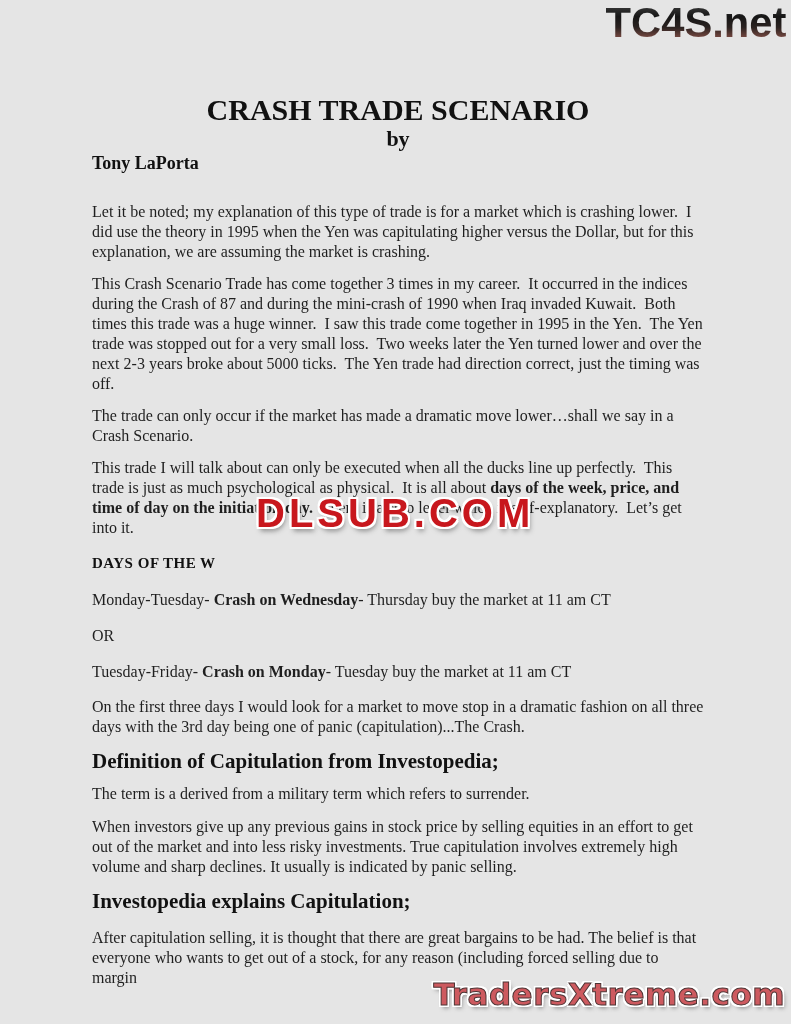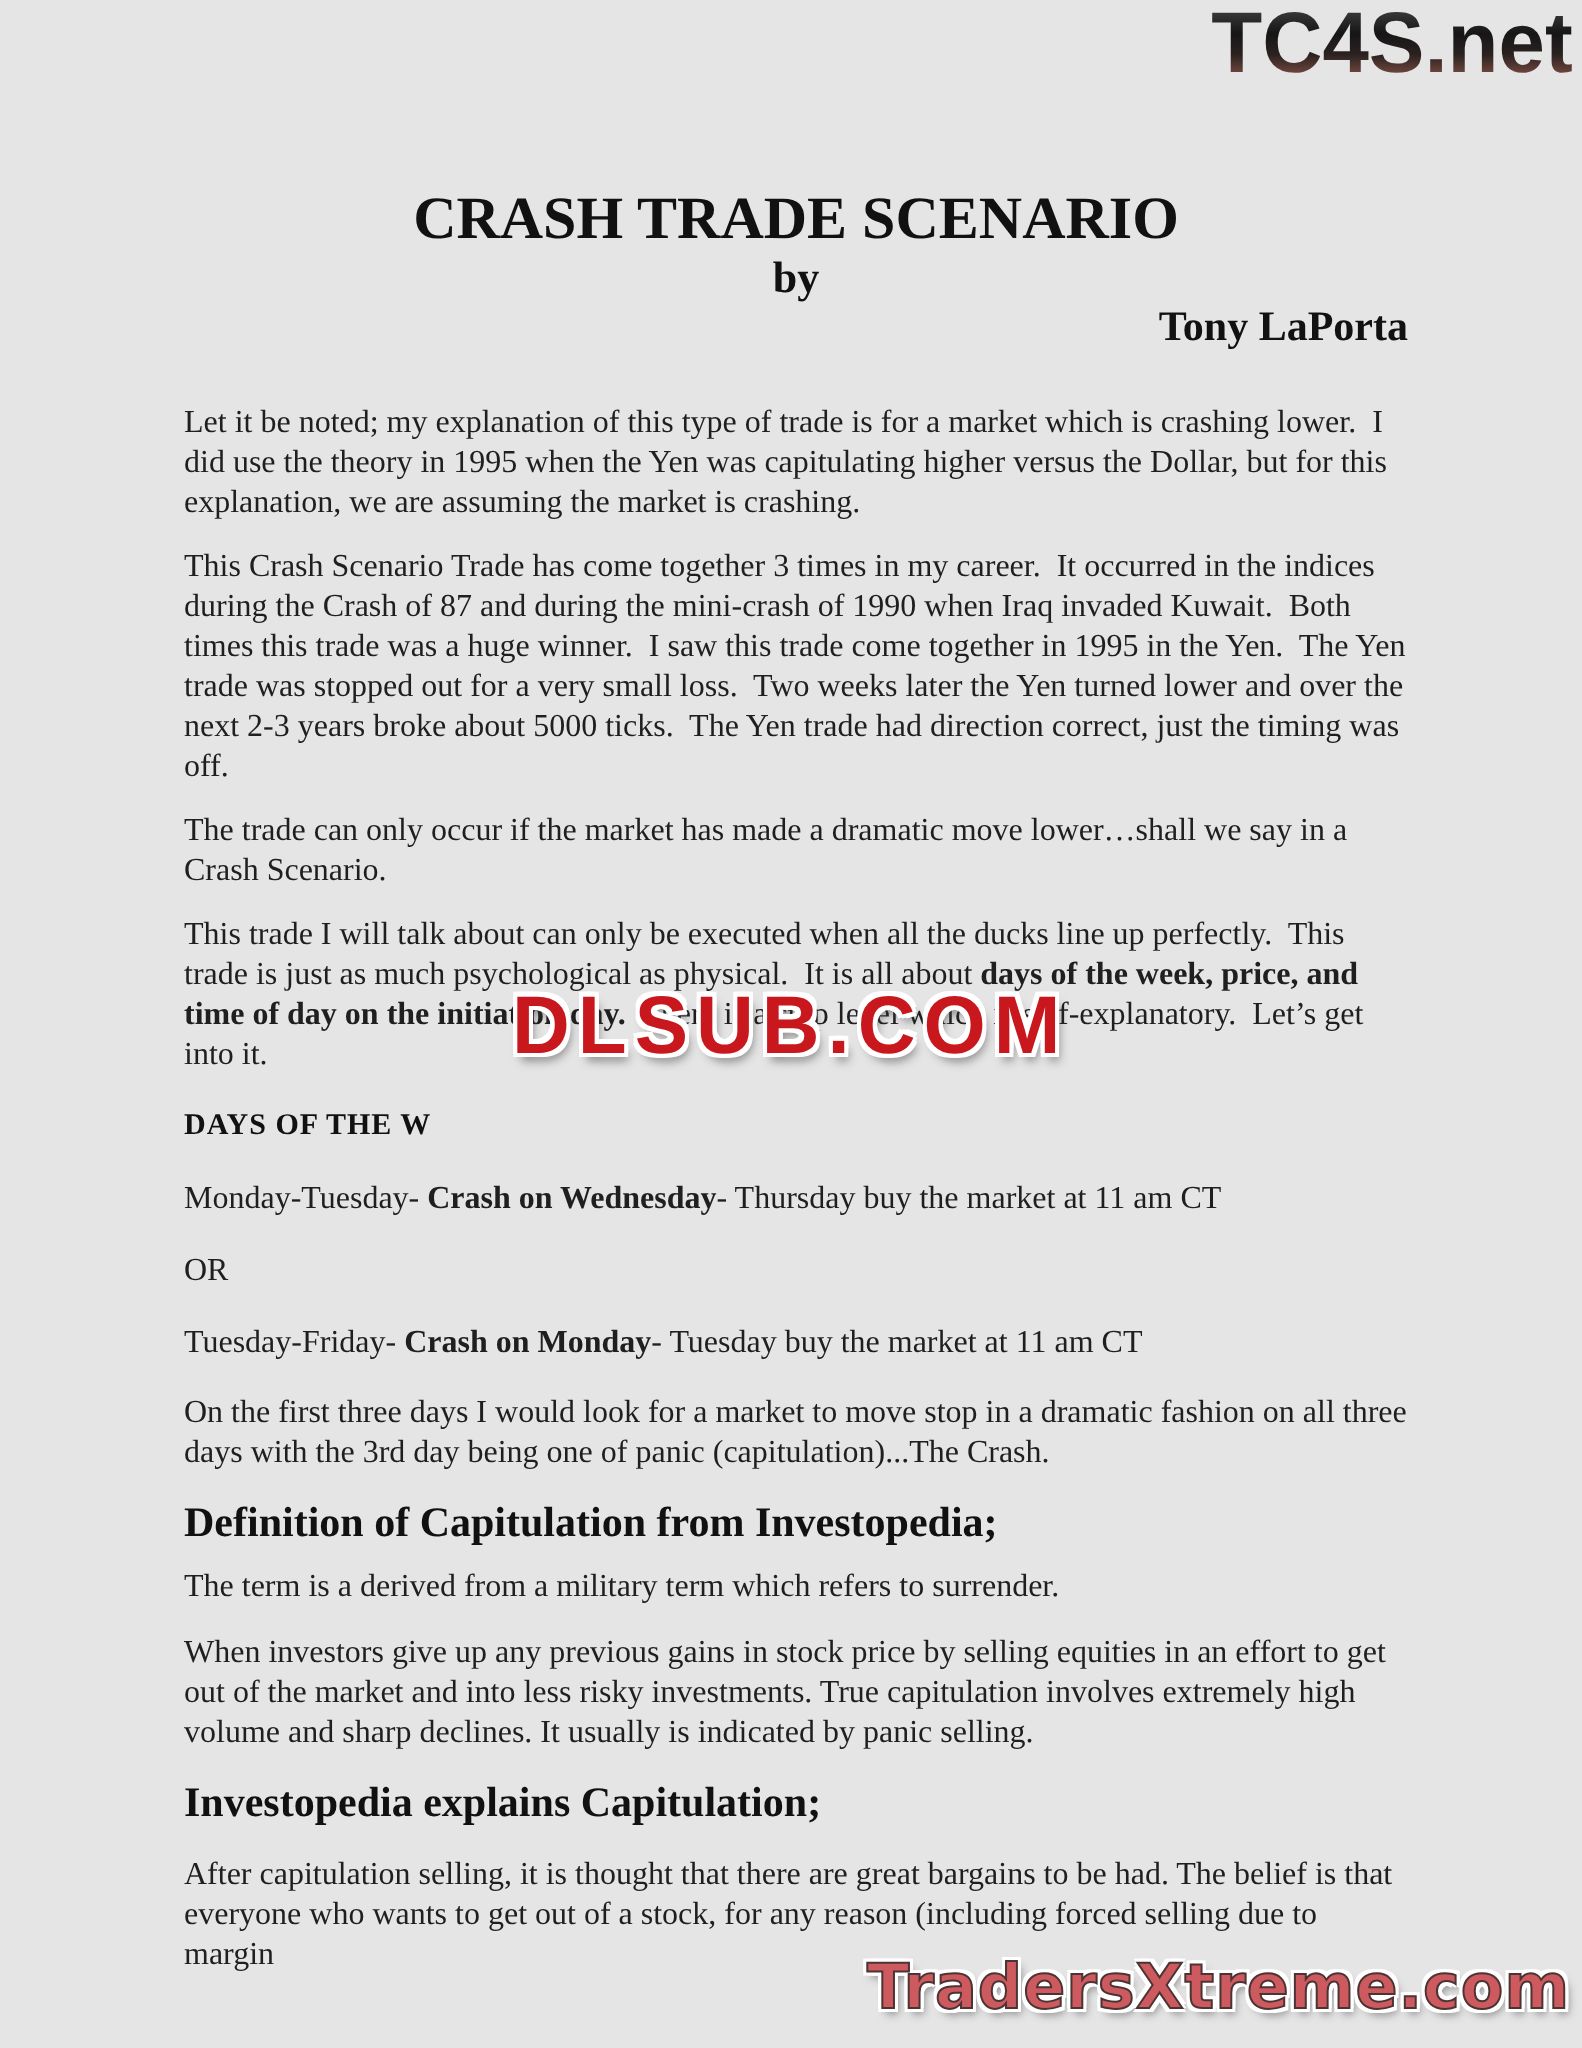--- a/index.html
+++ b/index.html
@@ -27,21 +27,21 @@
   .content{
     position:absolute;top:0;left:0;
     width:612px;
     padding:93px 87px 0 92px;
   }
   .title{
     margin:0;text-align:center;
     font-size:30px;line-height:34px;font-weight:bold;color:#111;
   }
   .byline{ text-align:center;font-size:22px;line-height:24px;font-weight:bold;color:#111;}
-  .author{ text-align:right;font-size:21px;line-height:24px;font-weight:bold;color:#111;}
+  .author{ text-align:left;font-size:18px;line-height:24px;font-weight:bold;color:#111;}
 
   .para{
     margin:12px 0 0 0;
     font-size:16px;line-height:20px;
     white-space:pre-wrap;
   }
   .mt27{margin-top:27px;} .mt16{margin-top:16px;} .mt15{margin-top:15px;} .mt13{margin-top:13px;} .mt17{margin-top:17px;}
 
   .section-heading{
     margin:14px 0 0 0;

